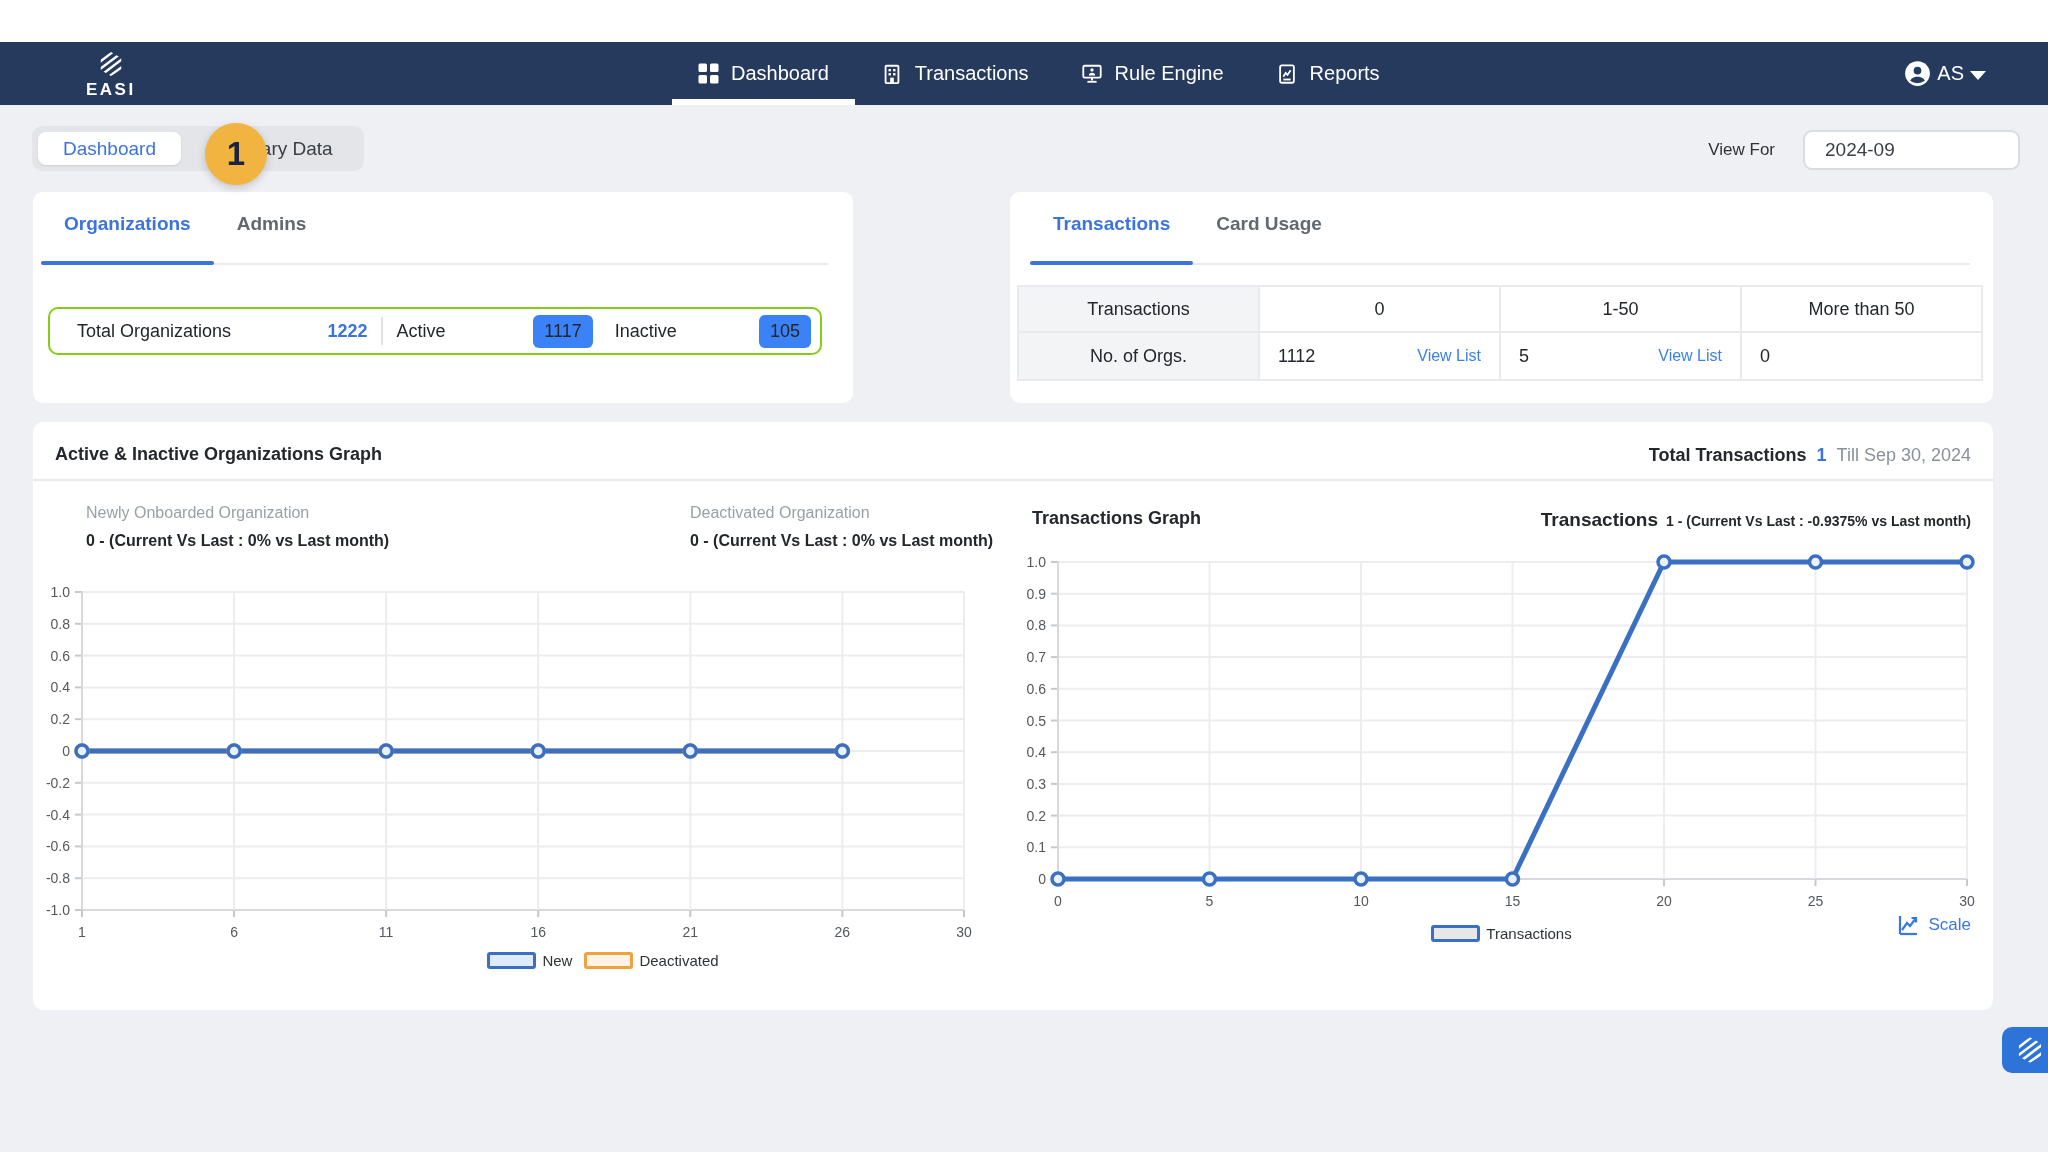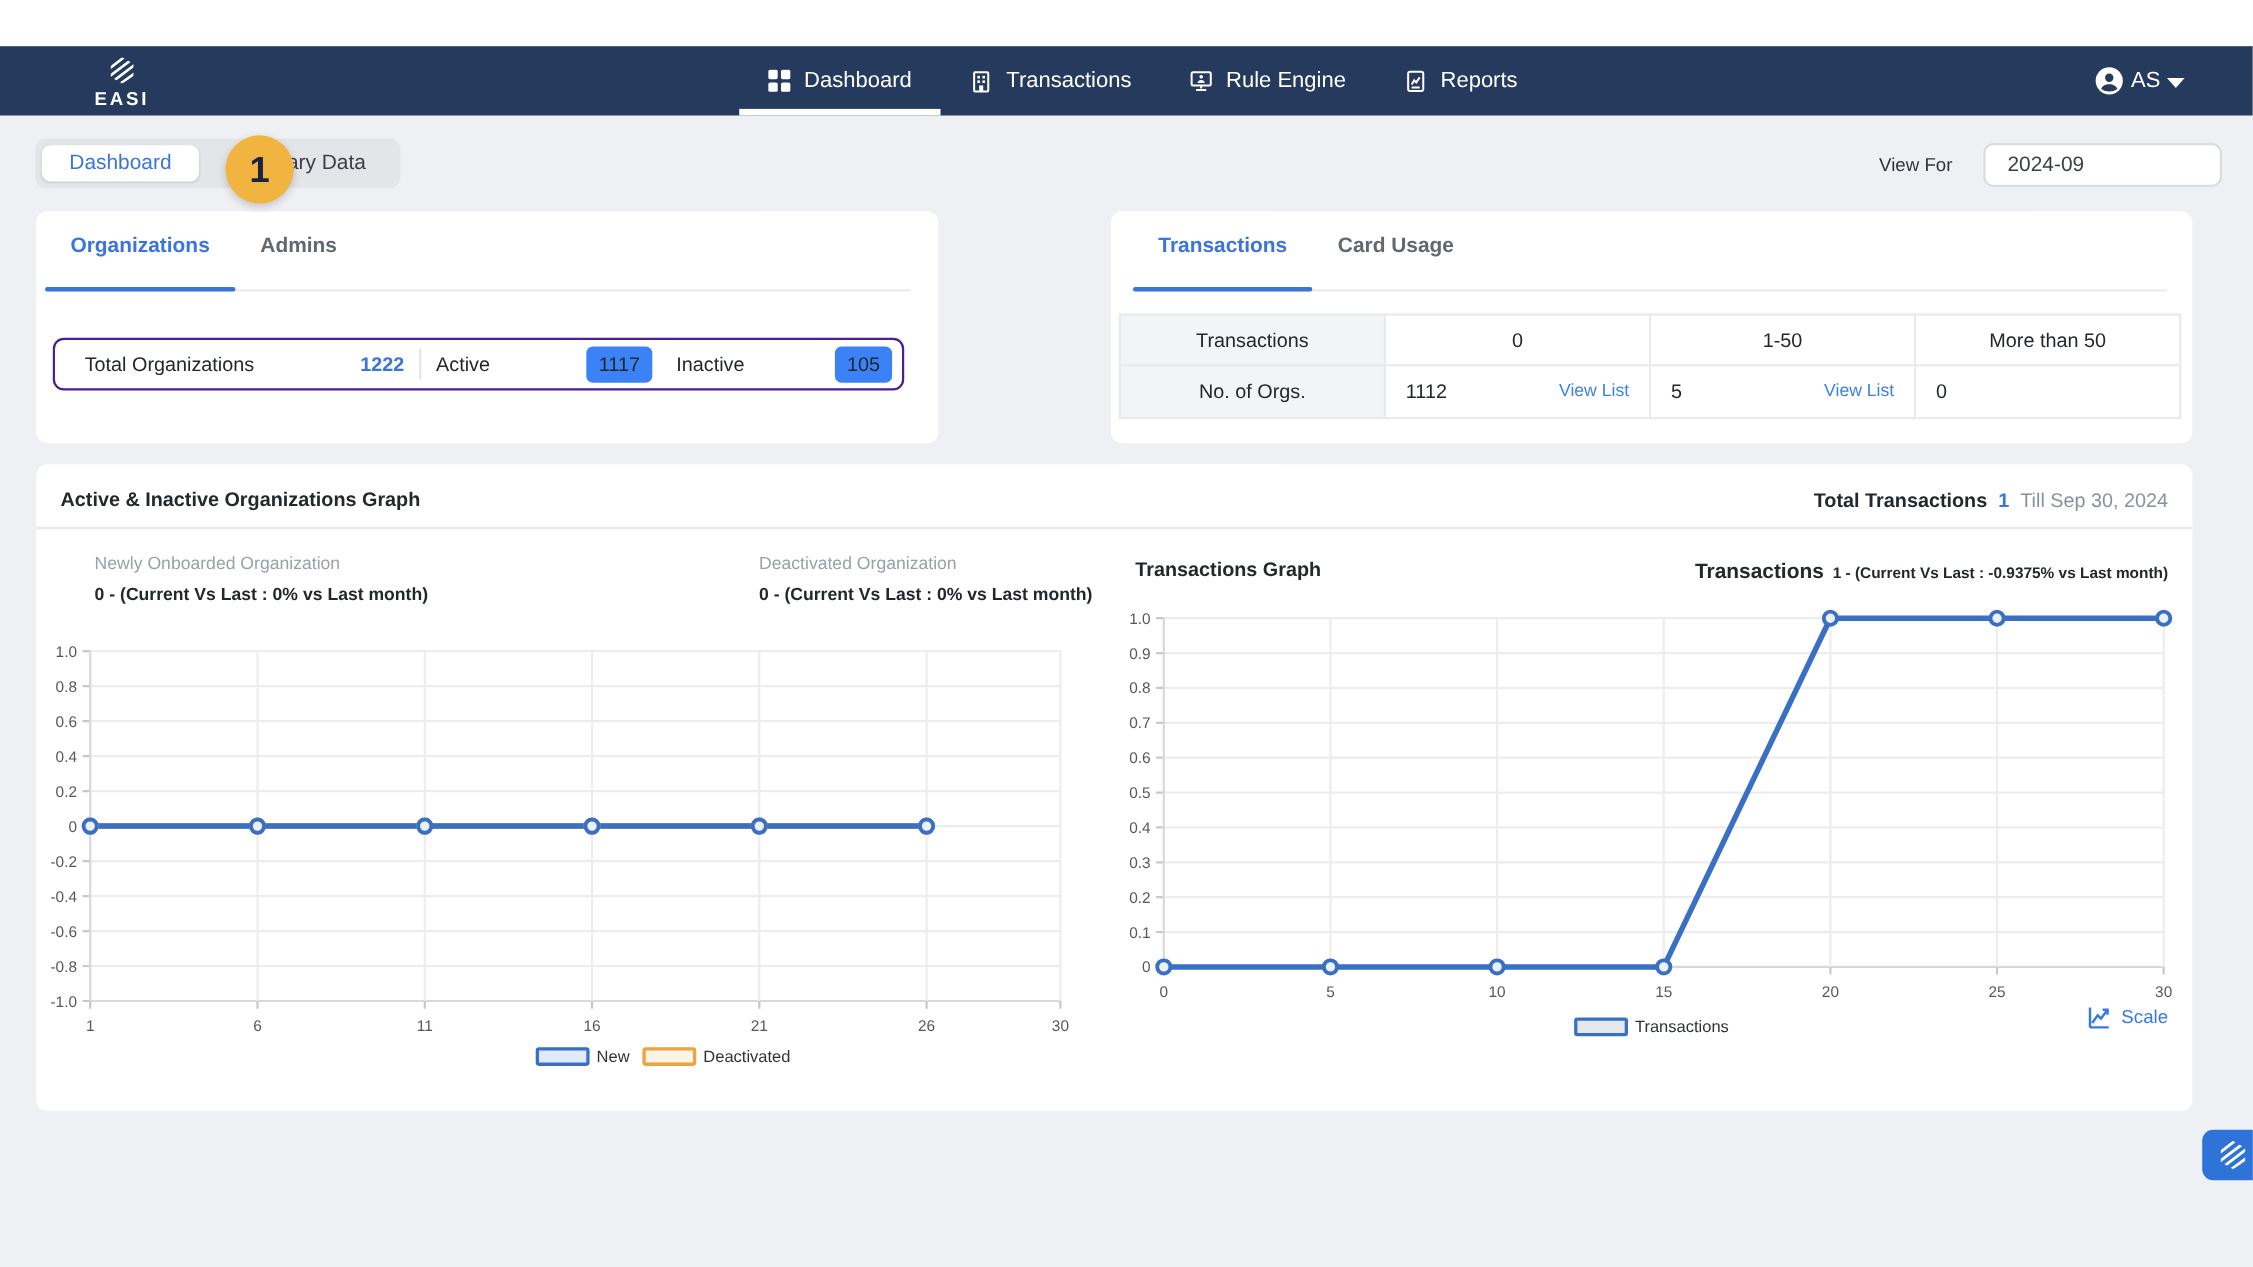--- a/index.html
+++ b/index.html
@@ -28,21 +28,21 @@
   #card-trans {left:1010px;top:192px;width:983px;height:211px;}
   #card-orgchart {left:33px;top:422px;width:1140px;height:588px;}
   #card-transchart {left:1010px;top:422px;width:983px;height:588px;}
 
   .tabs {position:absolute;left:8px;right:25px;top:0;height:73px;border-bottom:2px solid #e9ebee;display:flex;}
   #card-trans .tabs {left:20px;right:23px;}
   .tab {display:flex;align-items:center;height:100%;padding:0 23px 8px;font-size:19px;font-weight:700;color:#62686f;position:relative;cursor:pointer;}
   .tab.active {color:#3b74dd;}
   .tab.active::after {content:"";position:absolute;left:0;right:0;bottom:-2px;height:4px;background:#3b74dd;border-radius:2px;}
 
-  .statsbox {position:absolute;left:15px;right:31px;top:115px;height:48px;border:2px solid #4c1d95;border-radius:10px;display:flex;align-items:center;font-size:18px;color:#23272c;}
+  .statsbox {position:absolute;left:15px;right:31px;top:115px;height:48px;border:2px solid #84cc16;border-radius:10px;display:flex;align-items:center;font-size:18px;color:#23272c;}
   .seg-total {flex:1.48;display:flex;justify-content:space-between;align-items:center;padding:0 14px 0 27px;}
   .stat-num {color:#3b74dd;font-weight:700;font-size:18px;}
   .vdiv {width:2px;height:28px;background:#e2e4e8;}
   .seg-pair {flex:1;display:flex;justify-content:space-between;align-items:center;padding:0 9px 0 13px;}
   .badge {background:#3b82f6;border-radius:6px;padding:6px 11px;font-size:18px;color:#23272c;}
 
   .ttable {position:absolute;left:7px;top:93px;border-collapse:collapse;width:966px;table-layout:fixed;}
   .ttable td {border:2px solid #e8eaed;height:46px;font-size:18px;color:#23272c;}
   .ttable tr:last-child td {height:48px;}
   .ttable td.rowhead {background:#f3f4f6;text-align:center;}

